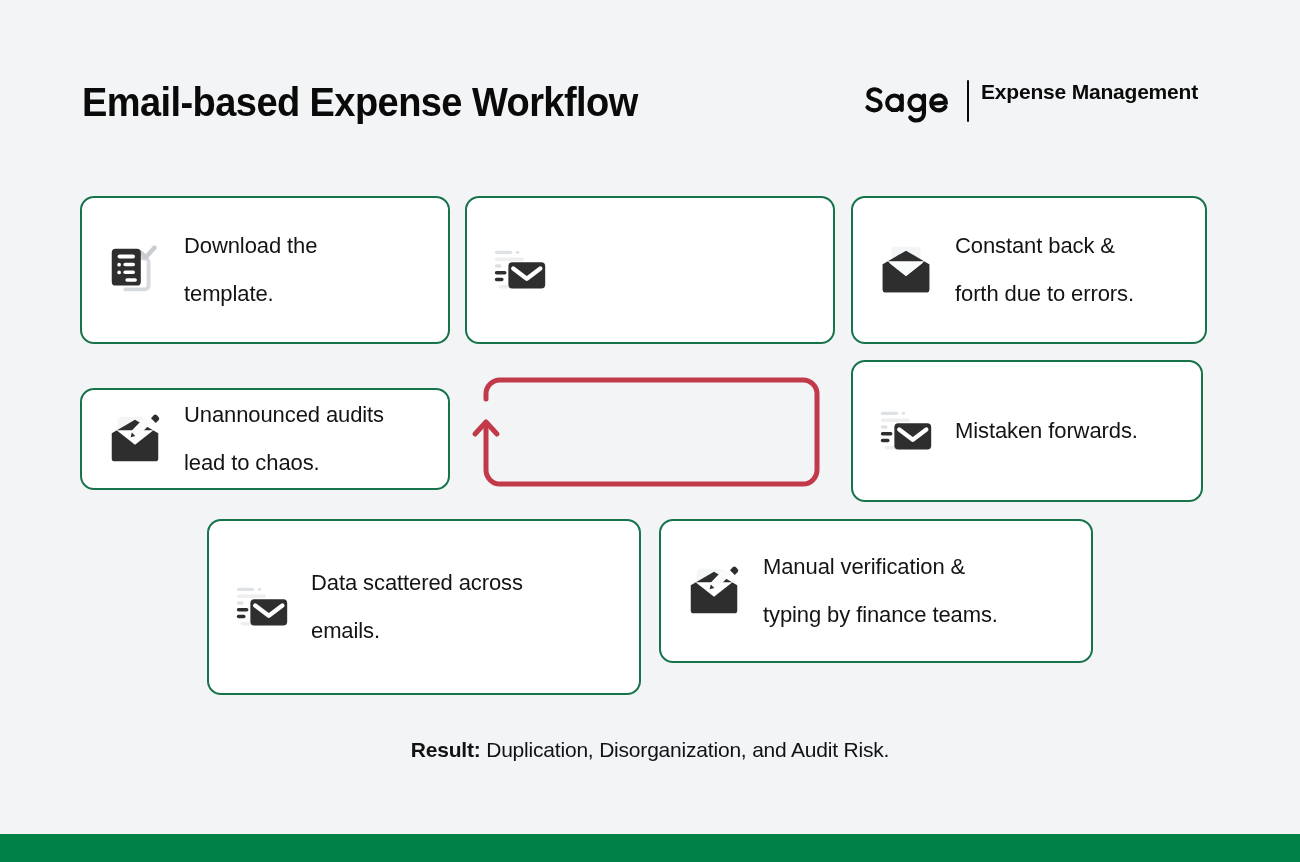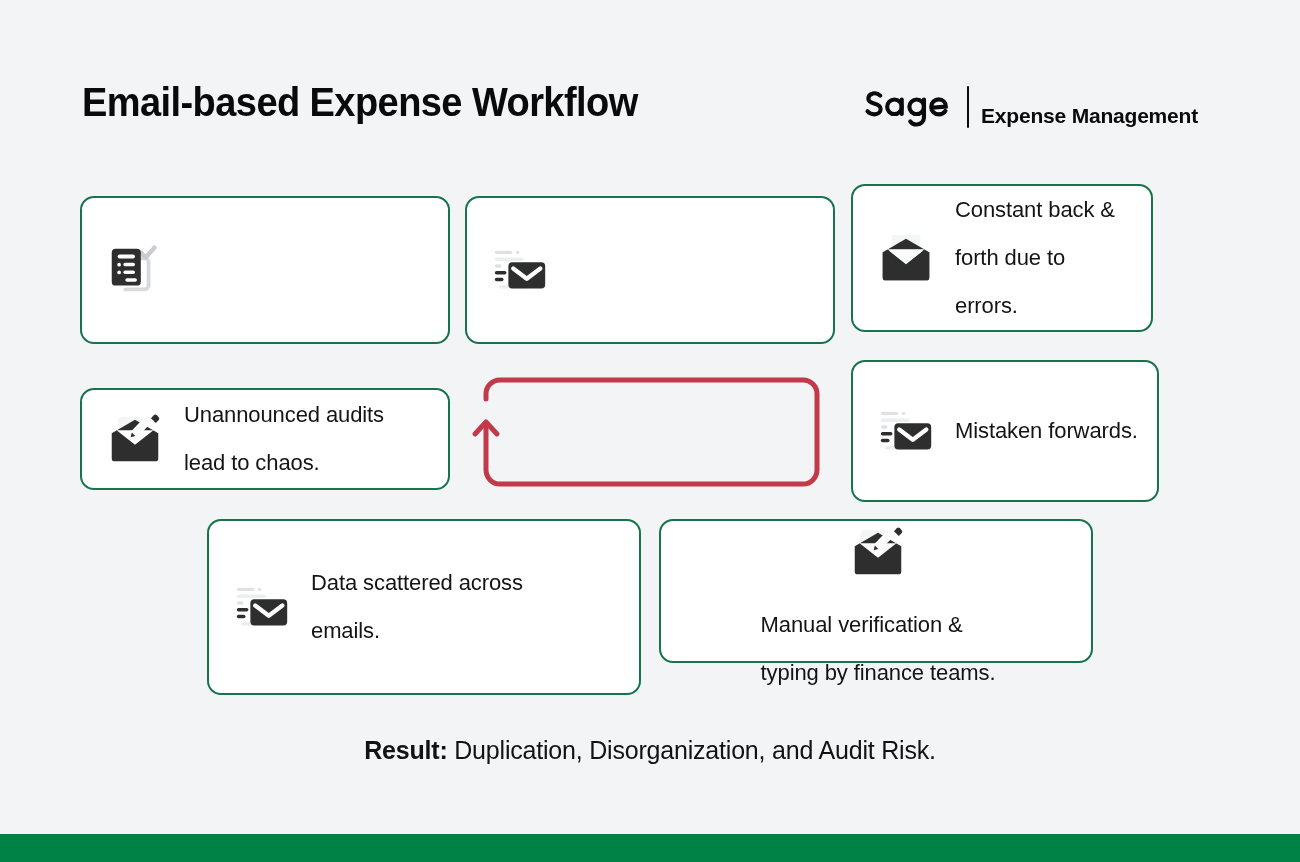--- a/index.html
+++ b/index.html
@@ -44,21 +44,21 @@
     font-family: "Liberation Sans Narrow", "Liberation Sans", sans-serif;
     transform: scaleX(0.95);
     transform-origin: left center;
     white-space: nowrap;
   }
   .brand {
     position: absolute;
     right: 78px;
     top: 6px;
     display: flex;
-    align-items: flex-end;
+    align-items: flex-start;
     gap: 12px;
     height: 48px;
   }
   .brand-logo {
     display: block;
     width: 92px;
     height: 44px;
   }
   .brand-divider {
     width: 2px;
@@ -96,45 +96,45 @@
     font-size: 22px;
     line-height: 48px;
     color: #141414;
     letter-spacing: -0.1px;
     white-space: pre-line;
   }
 
   
   .card-1 { left: 80px;  top: 196px; width: 370px; height: 148px; }
   .card-2 { left: 465px; top: 196px; width: 370px; height: 148px; }
-  .card-3 { left: 851px; top: 184px; width: 302px; height: 148px; }
+  .card-3 { left: 851px; top: 196px; width: 356px; height: 148px; }
   
   .card-4 { left: 80px;  top: 360px; width: 370px; height: 102px; margin-top: 28px; }
-  .card-6 { left: 851px; top: 360px; width: 308px; height: 142px; }
+  .card-6 { left: 851px; top: 360px; width: 352px; height: 142px; }
   
   .card-7 { left: 207px; top: 519px; width: 434px; height: 176px; }
-  .card-8 { left: 659px; top: 519px; width: 434px; height: 144px; flex-direction: column; }
+  .card-8 { left: 659px; top: 519px; width: 434px; height: 144px; }
 
   
   .loop-arrow {
     position: absolute;
     left: 459px;
     top: 362px;
     width: 380px;
     height: 140px;
   }
 
   
   .result-line {
     position: absolute;
     left: 0;
     top: 730px;
     width: 1300px;
     text-align: center;
-    font-size: 25px;
+    font-size: 21px;
     line-height: 40px;
     color: #121212;
     letter-spacing: -0.2px;
   }
   .result-label {
     font-weight: 700;
   }
   .result-body {
     font-weight: 400;
   }
@@ -182,20 +182,22 @@
       <path d="M22 20h20a4 4 0 0 1 4 4v24a4 4 0 0 1-4 4H22" fill="none" stroke="#d7dadd" stroke-width="4" stroke-linecap="round" stroke-linejoin="round"></path>
       <path d="M38 14l5 5 9-10" fill="none" stroke="#c9cdd1" stroke-width="4.6" stroke-linecap="round" stroke-linejoin="round"></path>
       <rect x="8" y="10" width="30" height="38" rx="4" fill="#2e2e2e"></rect>
       <rect x="14" y="16" width="18" height="4" rx="2" fill="#ffffff"></rect>
       <circle cx="15.6" cy="26.5" r="1.9" fill="#ffffff"></circle>
       <rect x="20" y="24.6" width="12" height="3.6" rx="1.8" fill="#ffffff"></rect>
       <circle cx="15.6" cy="34.5" r="1.9" fill="#ffffff"></circle>
       <rect x="20" y="32.6" width="12" height="3.6" rx="1.8" fill="#ffffff"></rect>
       <rect x="22" y="40.5" width="12" height="3.6" rx="1.8" fill="#ffffff"></rect>
     </svg>
+    <div class="card-text">Download the
+template.</div>
   </div>
 
   <div class="card card-2">
     <svg class="card-icon" viewBox="0 0 64 64" aria-hidden="true">
       <g fill="#dfe2e5">
         <rect x="6" y="12" width="18" height="3.6" rx="1.8"></rect>
         <circle cx="29.5" cy="13.8" r="1.8"></circle>
         <rect x="6" y="19" width="30" height="3.6" rx="1.8" fill="#eceef0"></rect>
         <rect x="6" y="26" width="7" height="3.6" rx="1.8"></rect>
         <rect x="6" y="33" width="12" height="3.6" rx="1.8" fill="#2e2e2e"></rect>

